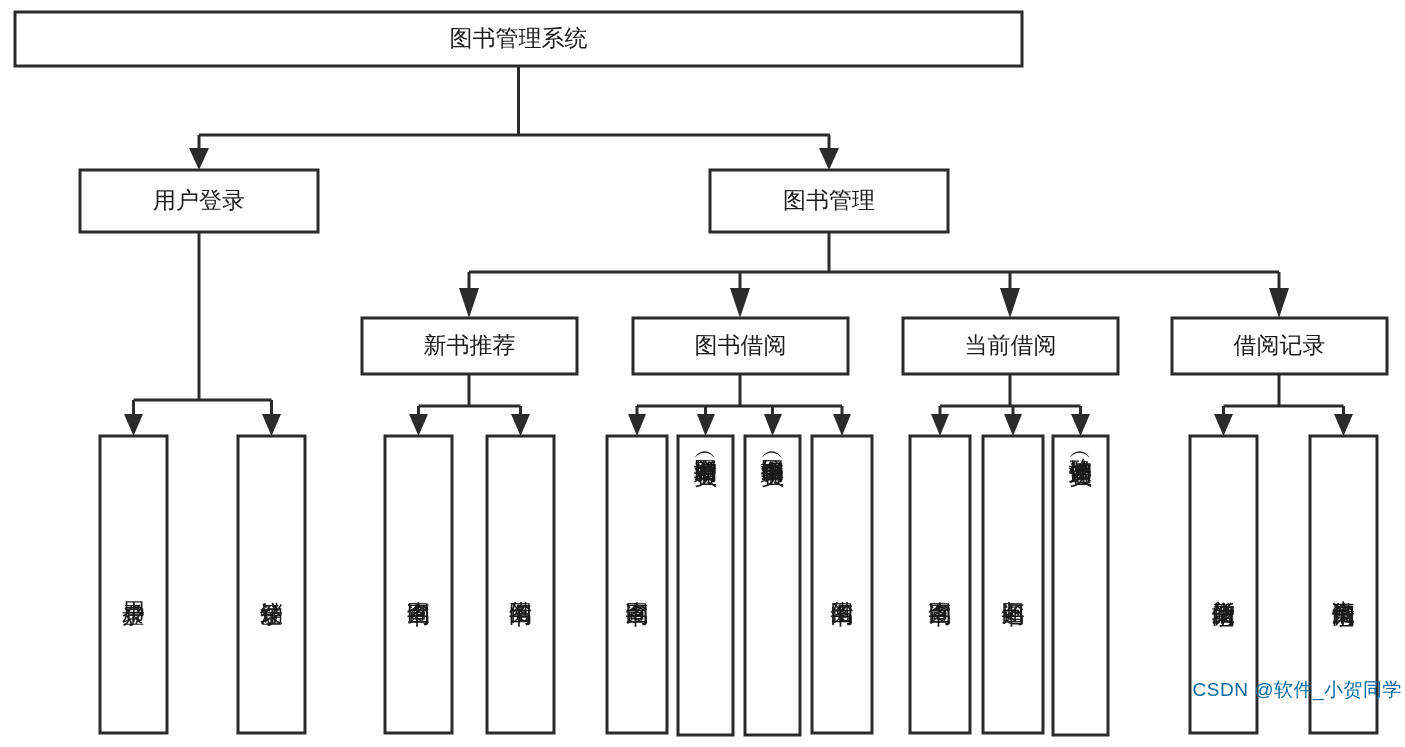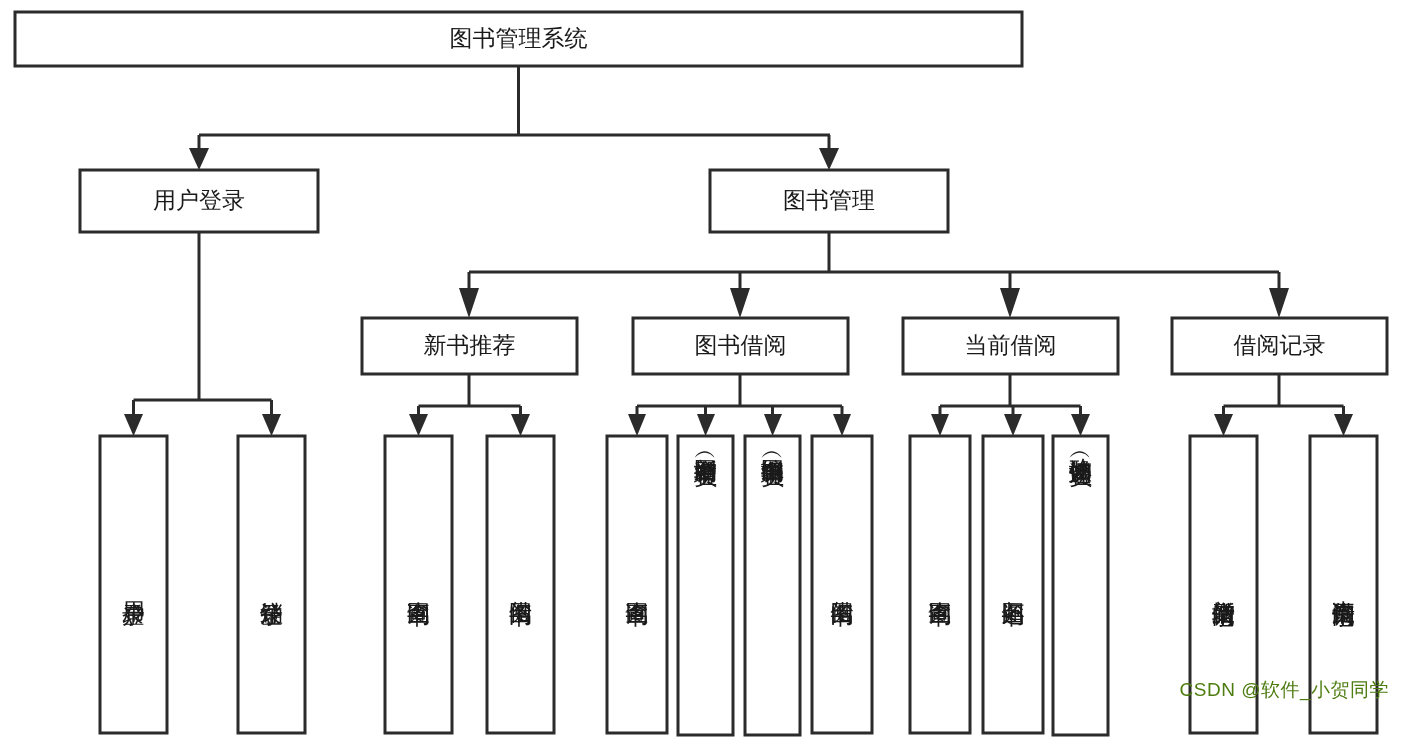--- a/index.html
+++ b/index.html
@@ -61,25 +61,25 @@
     text-orientation: upright;
     font-family: "Liberation Sans", "DejaVu Sans", sans-serif;
     font-size: 23px;
     line-height: 1.18;
     color: #1a1a1a;
     letter-spacing: 1px;
     white-space: nowrap;
   }
   #watermark {
     position: absolute;
-    right: 16px;
+    right: 3px;
     bottom: 4px;
     font-family: "Liberation Sans", "DejaVu Sans", sans-serif;
     font-size: 19px;
-    color: #4d7c0f;
+    color: #0369a1;
     letter-spacing: 0.5px;
     user-select: none;
   }
 </style>
 </head>
 <body>
 
 <div id="diagram-root">
 
   <svg id="flowchart" viewBox="0 0 1405 747">

